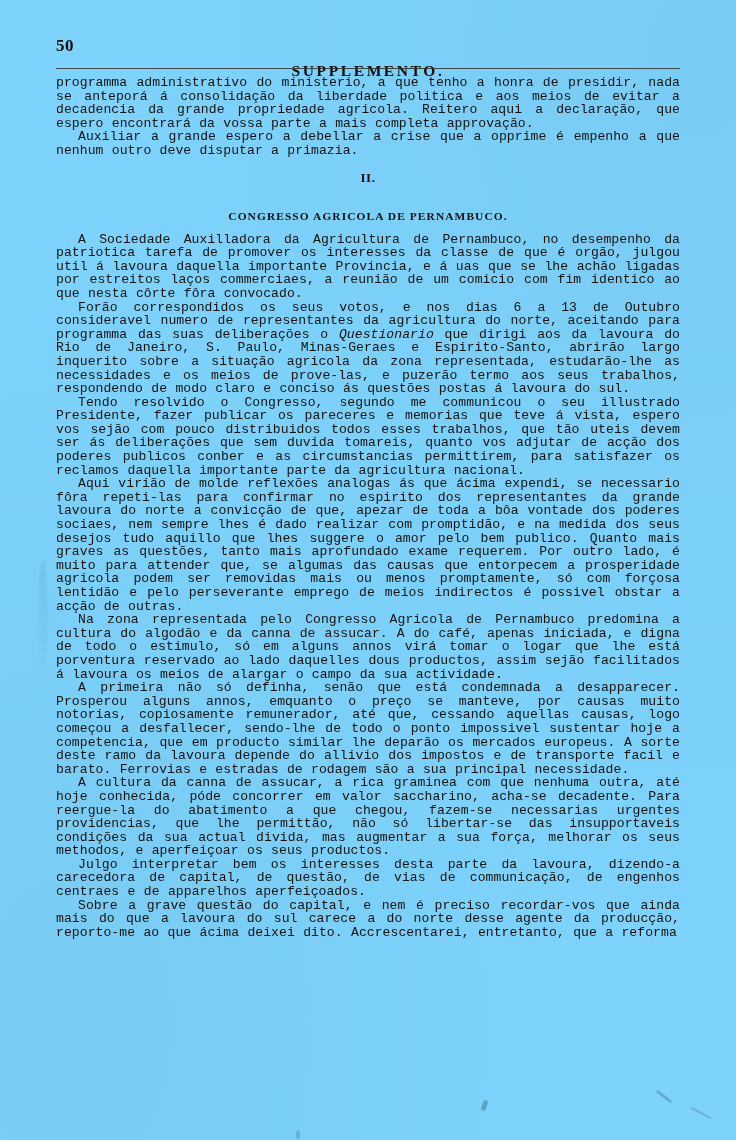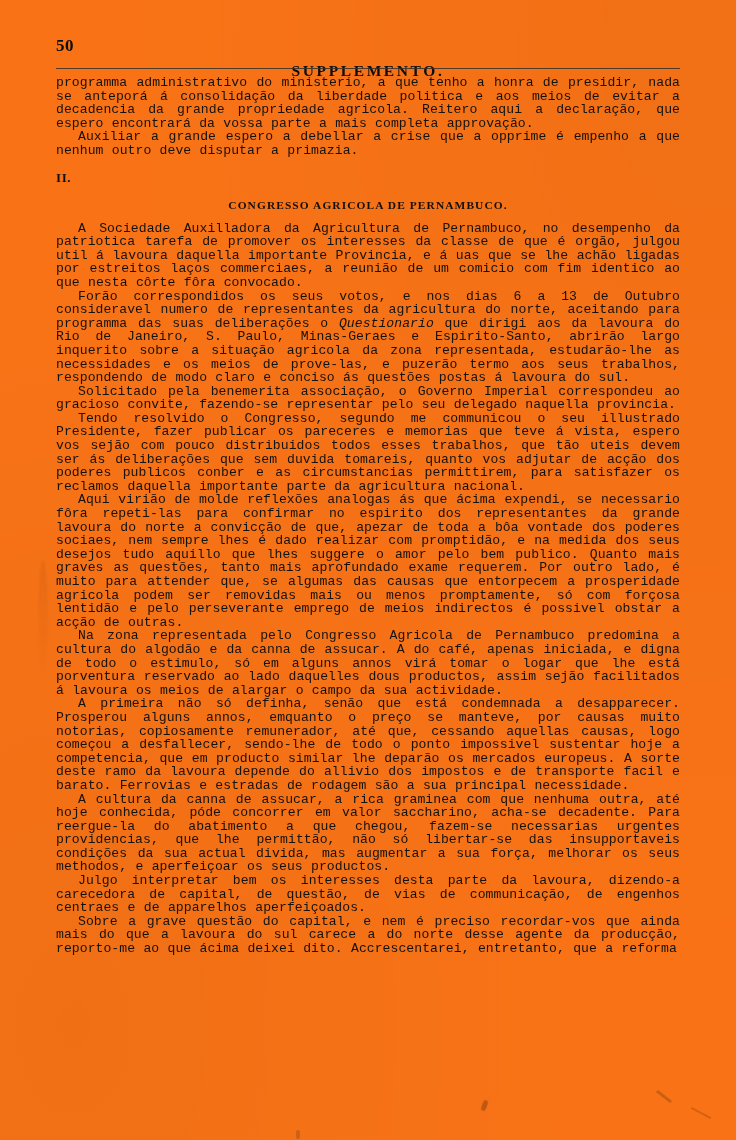--- a/index.html
+++ b/index.html
@@ -11,21 +11,21 @@
     width: 736px;
     height: 1140px;
     position: relative;
     font-family: "Liberation Serif", serif;
     color: #12100e;
     overflow: hidden;
   }
   .page {
     position: absolute;
     inset: 0;
-    background: #f97316;
+    background: #7dd3fc;
   }
   
   .page::before {
     content: "";
     position: absolute;
     inset: 0;
     background:
       radial-gradient(ellipse at 10% 90%, rgba(0,0,0,0.035), rgba(0,0,0,0) 55%),
       radial-gradient(ellipse at 95% 5%, rgba(0,0,0,0.03), rgba(0,0,0,0) 60%);
     pointer-events: none;
@@ -77,24 +77,24 @@
     text-align: justify;
     text-justify: inter-word;
     letter-spacing: 0.05px;
     color: #15120f;
     word-spacing: 0.4px;
   }
   p.para.indent {
     text-indent: 22px;
   }
   .section-num {
-    text-align: left;
+    text-align: center;
     font-size: 13px;
     font-weight: bold;
-    margin: 12px 0 13px 0;
+    margin: 12px 0 24px 0;
     letter-spacing: 0.6px;
   }
   .section-title {
     text-align: center;
     font-size: 11.4px;
     font-weight: bold;
     letter-spacing: 1.1px;
     margin: 12px 0 11px 0;
   }
   .block {
@@ -163,21 +163,20 @@
       <p class="para">programma administrativo do ministerio, a que tenho a honra de presidir, nada se anteporá á consolidação da liberdade politica e aos meios de evitar a decadencia da grande propriedade agricola. Reitero aqui a declaração, que espero encontrará da vossa parte a mais completa approvação.</p>
       <p class="para indent">Auxiliar a grande espero a debellar a crise que a opprime é empenho a que nenhum outro deve disputar a primazia.</p>
     </div>
 
     <div class="section-num">II.</div>
     <div class="section-title">CONGRESSO AGRICOLA DE PERNAMBUCO.</div>
 
     <div class="block">
       <p class="para indent">A Sociedade Auxilladora da Agricultura de Pernambuco, no desempenho da patriotica tarefa de promover os interesses da classe de que é orgão, julgou util á lavoura daquella importante Provincia, e á uas que se lhe achão ligadas por estreitos laços commerciaes, a reunião de um comicio com fim identico ao que nesta côrte fôra convocado.</p>
       <p class="para indent">Forão correspondidos os seus votos, e nos dias 6 a 13 de Outubro consideravel numero de representantes da agricultura do norte, aceitando para programma das suas deliberações o <em>Questionario</em> que dirigi aos da lavoura do Rio de Janeiro, S. Paulo, Minas-Geraes e Espirito-Santo, abrirão largo inquerito sobre a situação agricola da zona representada, estudarão-lhe as necessidades e os meios de prove-las, e puzerão termo aos seus trabalhos, respondendo de modo claro e conciso ás questões postas á lavoura do sul.</p>
-      <p class="para indent">Solicitado pela benemerita associação, o Governo Imperial correspondeu ao gracioso convite, fazendo-se representar pelo seu delegado naquella provincia.</p>
       <p class="para indent">Tendo resolvido o Congresso, segundo me communicou o seu illustrado Presidente, fazer publicar os pareceres e memorias que teve á vista, espero vos sejão com pouco distribuidos todos esses trabalhos, que tão uteis devem ser ás deliberações que sem duvida tomareis, quanto vos adjutar de acção dos poderes publicos conber e as circumstancias permittirem, para satisfazer os reclamos daquella importante parte da agricultura nacional.</p>
       <p class="para indent">Aqui virião de molde reflexões analogas ás que ácima expendi, se necessario fôra repeti-las para confirmar no espirito dos representantes da grande lavoura do norte a convicção de que, apezar de toda a bôa vontade dos poderes sociaes, nem sempre lhes é dado realizar com promptidão, e na medida dos seus desejos tudo aquillo que lhes suggere o amor pelo bem publico. Quanto mais graves as questões, tanto mais aprofundado exame requerem. Por outro lado, é muito para attender que, se algumas das causas que entorpecem a prosperidade agricola podem ser removidas mais ou menos promptamente, só com forçosa lentidão e pelo perseverante emprego de meios indirectos é possivel obstar a acção de outras.</p>
       <p class="para indent">Na zona representada pelo Congresso Agricola de Pernambuco predomina a cultura do algodão e da canna de assucar. A do café, apenas iniciada, e digna de todo o estimulo, só em alguns annos virá tomar o logar que lhe está porventura reservado ao lado daquelles dous productos, assim sejão facilitados á lavoura os meios de alargar o campo da sua actividade.</p>
       <p class="para indent">A primeira não só definha, senão que está condemnada a desapparecer. Prosperou alguns annos, emquanto o preço se manteve, por causas muito notorias, copiosamente remunerador, até que, cessando aquellas causas, logo começou a desfallecer, sendo-lhe de todo o ponto impossivel sustentar hoje a competencia, que em producto similar lhe deparão os mercados europeus. A sorte deste ramo da lavoura depende do allivio dos impostos e de transporte facil e barato. Ferrovias e estradas de rodagem são a sua principal necessidade.</p>
       <p class="para indent">A cultura da canna de assucar, a rica graminea com que nenhuma outra, até hoje conhecida, póde concorrer em valor saccharino, acha-se decadente. Para reergue-la do abatimento a que chegou, fazem-se necessarias urgentes providencias, que lhe permittão, não só libertar-se das insupportaveis condições da sua actual divida, mas augmentar a sua força, melhorar os seus methodos, e aperfeiçoar os seus productos.</p>
       <p class="para indent">Julgo interpretar bem os interesses desta parte da lavoura, dizendo-a carecedora de capital, de questão, de vias de communicação, de engenhos centraes e de apparelhos aperfeiçoados.</p>
       <p class="para indent">Sobre a grave questão do capital, e nem é preciso recordar-vos que ainda mais do que a lavoura do sul carece a do norte desse agente da producção, reporto-me ao que ácima deixei dito. Accrescentarei, entretanto, que a reforma</p>
     </div>
 
   </div>

